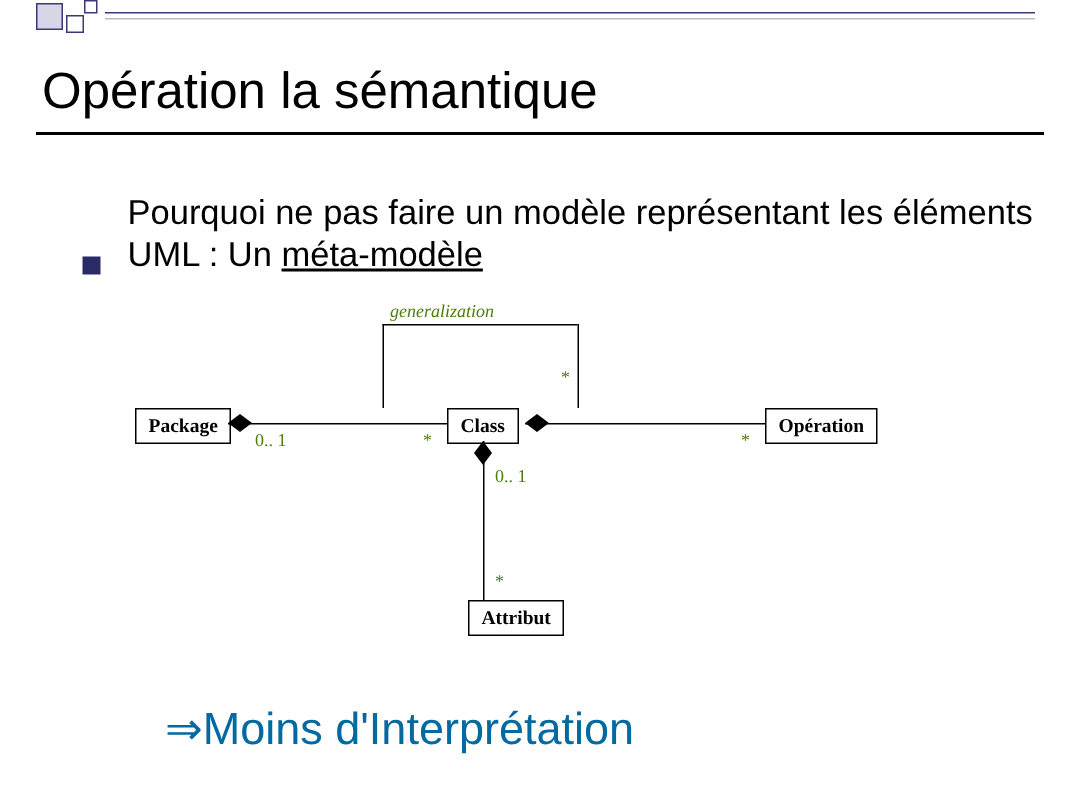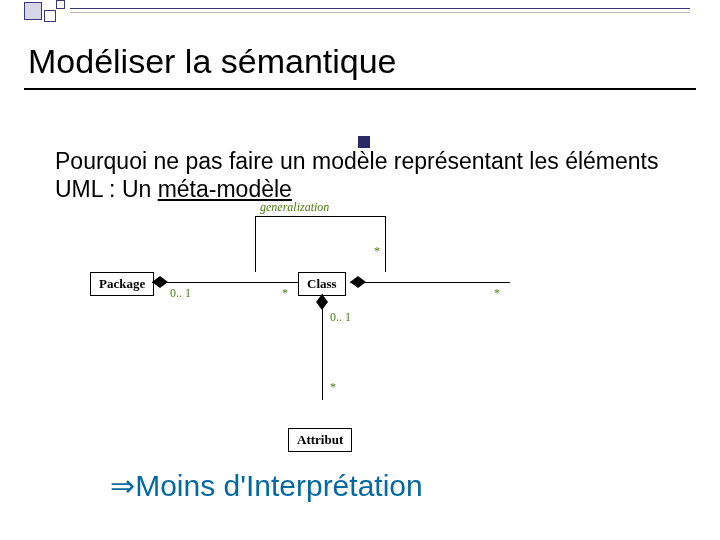--- a/index.html
+++ b/index.html
@@ -42,22 +42,21 @@
     right: 24px;
     height: 2px;
     background: #000;
   }
   .bullet-row {
     position: absolute;
     top: 128px;
     left: 55px;
     right: 30px;
     display: flex;
-    align-items: center;
-    flex-direction: column;
+    align-items: flex-end;
   }
   .bullet-sq {
     width: 12px;
     height: 12px;
     background: #2a2a66;
     margin-top: 8px;
     margin-right: 18px;
     flex-shrink: 0;
   }
   .bullet-text {
@@ -114,42 +113,43 @@
 <body>
 
 <div class="deco-top">
   <div class="deco-square" style="top:2px;left:24px;width:16px;height:16px;"></div>
   <div class="deco-square" style="top:10px;left:44px;width:10px;height:10px;background:#fff;"></div>
   <div class="deco-square" style="top:0px;left:56px;width:7px;height:7px;background:#fff;"></div>
   <div class="deco-line" style="top:8px;left:70px;width:620px;"></div>
   <div class="deco-line" style="top:12px;left:70px;width:620px;background:#bbb;"></div>
 </div>
 
-<div class="title">Modéliser la sémantique</div>
+<div class="title">Opération la sémantique</div>
 <div class="title-underline"></div>
 
 <div class="bullet-row">
   <div class="bullet-sq"></div>
   <div class="bullet-text">
     <span>Pourquoi ne pas faire un modèle représentant les éléments UML : Un </span><span class="underline">méta-modèle</span>
   </div>
 </div>
 
 <div class="diagram">
 
   <div class="lbl italic" style="top:-10px;left:170px;">generalization</div>
 
   <div class="line" style="top:6px;left:165px;width:130px;height:1px;"></div>
   <div class="line" style="top:6px;left:165px;width:1px;height:56px;"></div>
   <div class="line" style="top:6px;left:295px;width:1px;height:56px;"></div>
   <div class="lbl" style="top:34px;left:284px;">*</div>
 
   <div class="uml-box" style="top:62px;left:0px;">Package</div>
   <div class="uml-box" style="top:62px;left:208px;">Class</div>
-  <div class="uml-box" style="top:190px;left:198px;margin-top:28px;">Attribut</div>
+  <div class="uml-box" style="top:62px;left:420px;">Opération</div>
+  <div class="uml-box" style="top:190px;left:222px;">Attribut</div>
 
   <div class="line" style="top:72px;left:62px;width:146px;height:1px;"></div>
   <svg class="diamond" style="top:66px;left:62px;" width="16" height="12">
     <polygon points="0,6 8,0 16,6 8,12" fill="#000"></polygon>
   </svg>
   <div class="lbl" style="top:76px;left:80px;">0.. 1</div>
   <div class="lbl" style="top:76px;left:192px;">*</div>
 
   <div class="line" style="top:72px;left:260px;width:160px;height:1px;"></div>
   <svg class="diamond" style="top:66px;left:260px;" width="16" height="12">

